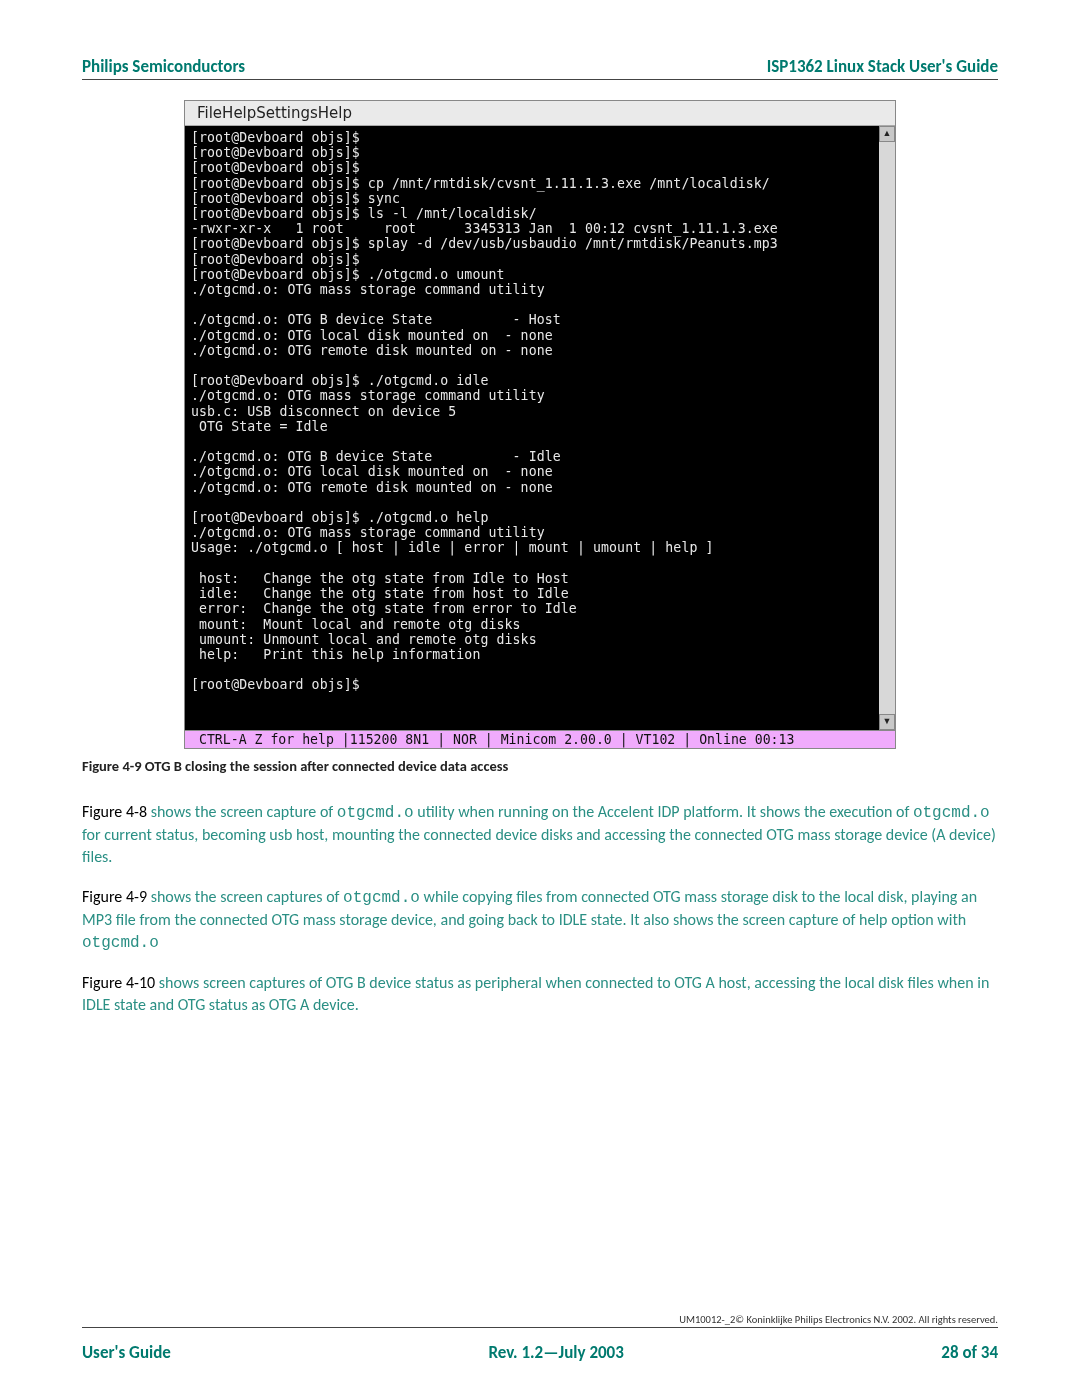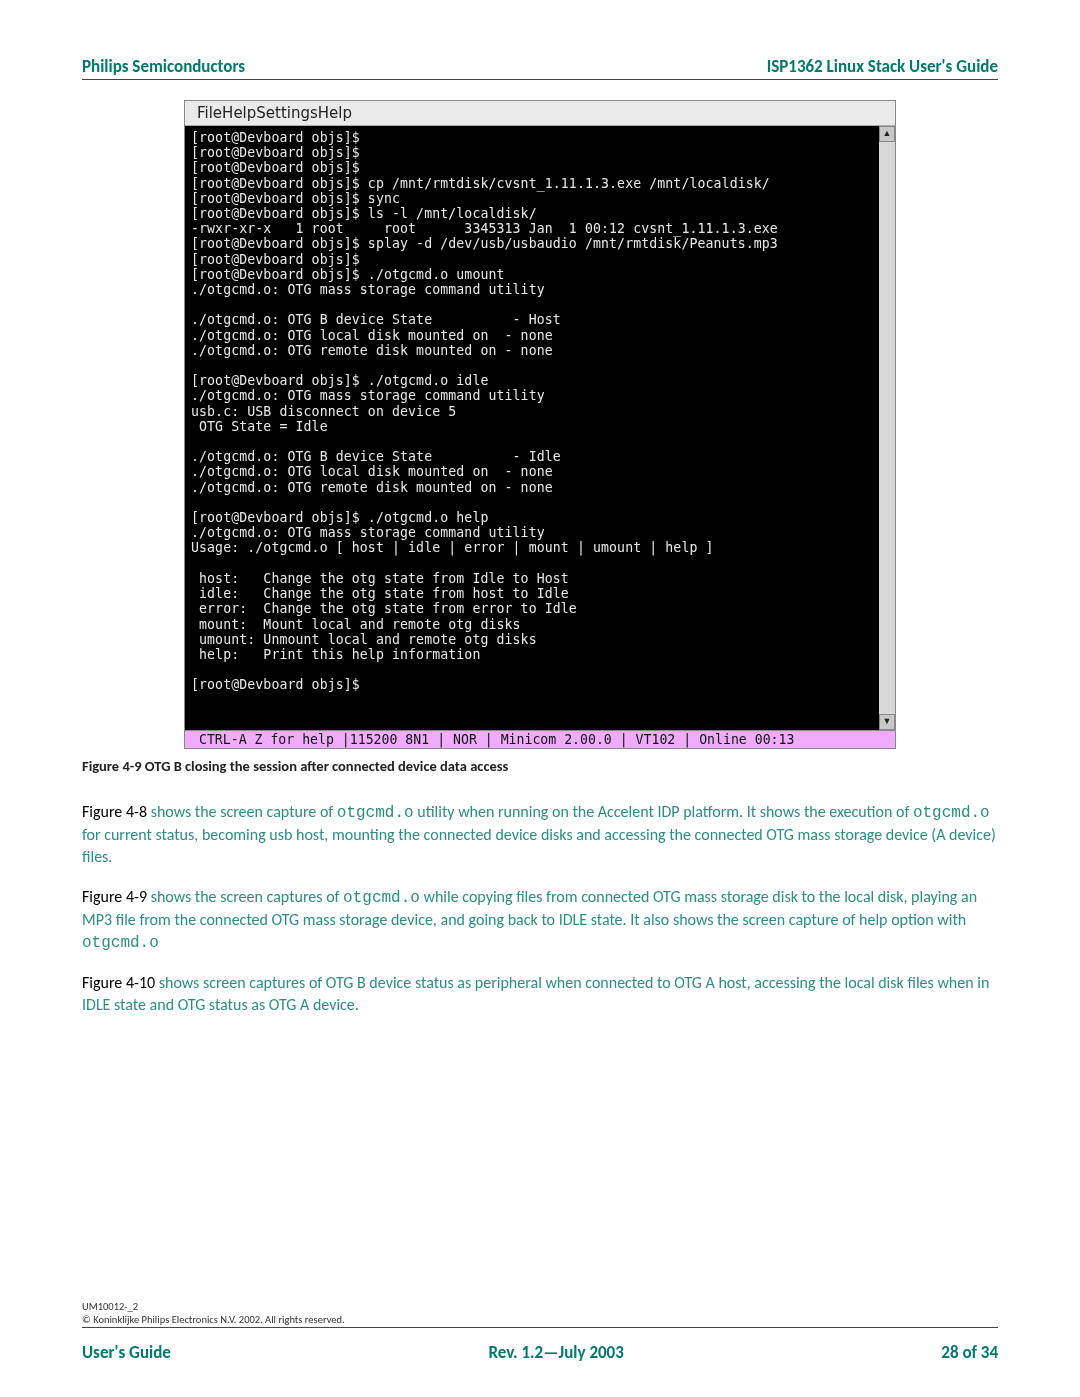--- a/index.html
+++ b/index.html
@@ -115,21 +115,20 @@
     left: 82px;
     right: 82px;
   }
   .footnote {
     display: flex;
     justify-content: flex-end;
     font-size: 10.5px;
     color: #333;
     border-bottom: 1.5px solid #444;
     padding-bottom: 1px;
-    flex-direction: column;
   }
   .footer {
     display: flex;
     justify-content: space-between;
     font-weight: bold;
     font-size: 17px;
     color: #007a6f;
     margin-top: 14px;
   }
 </style>

